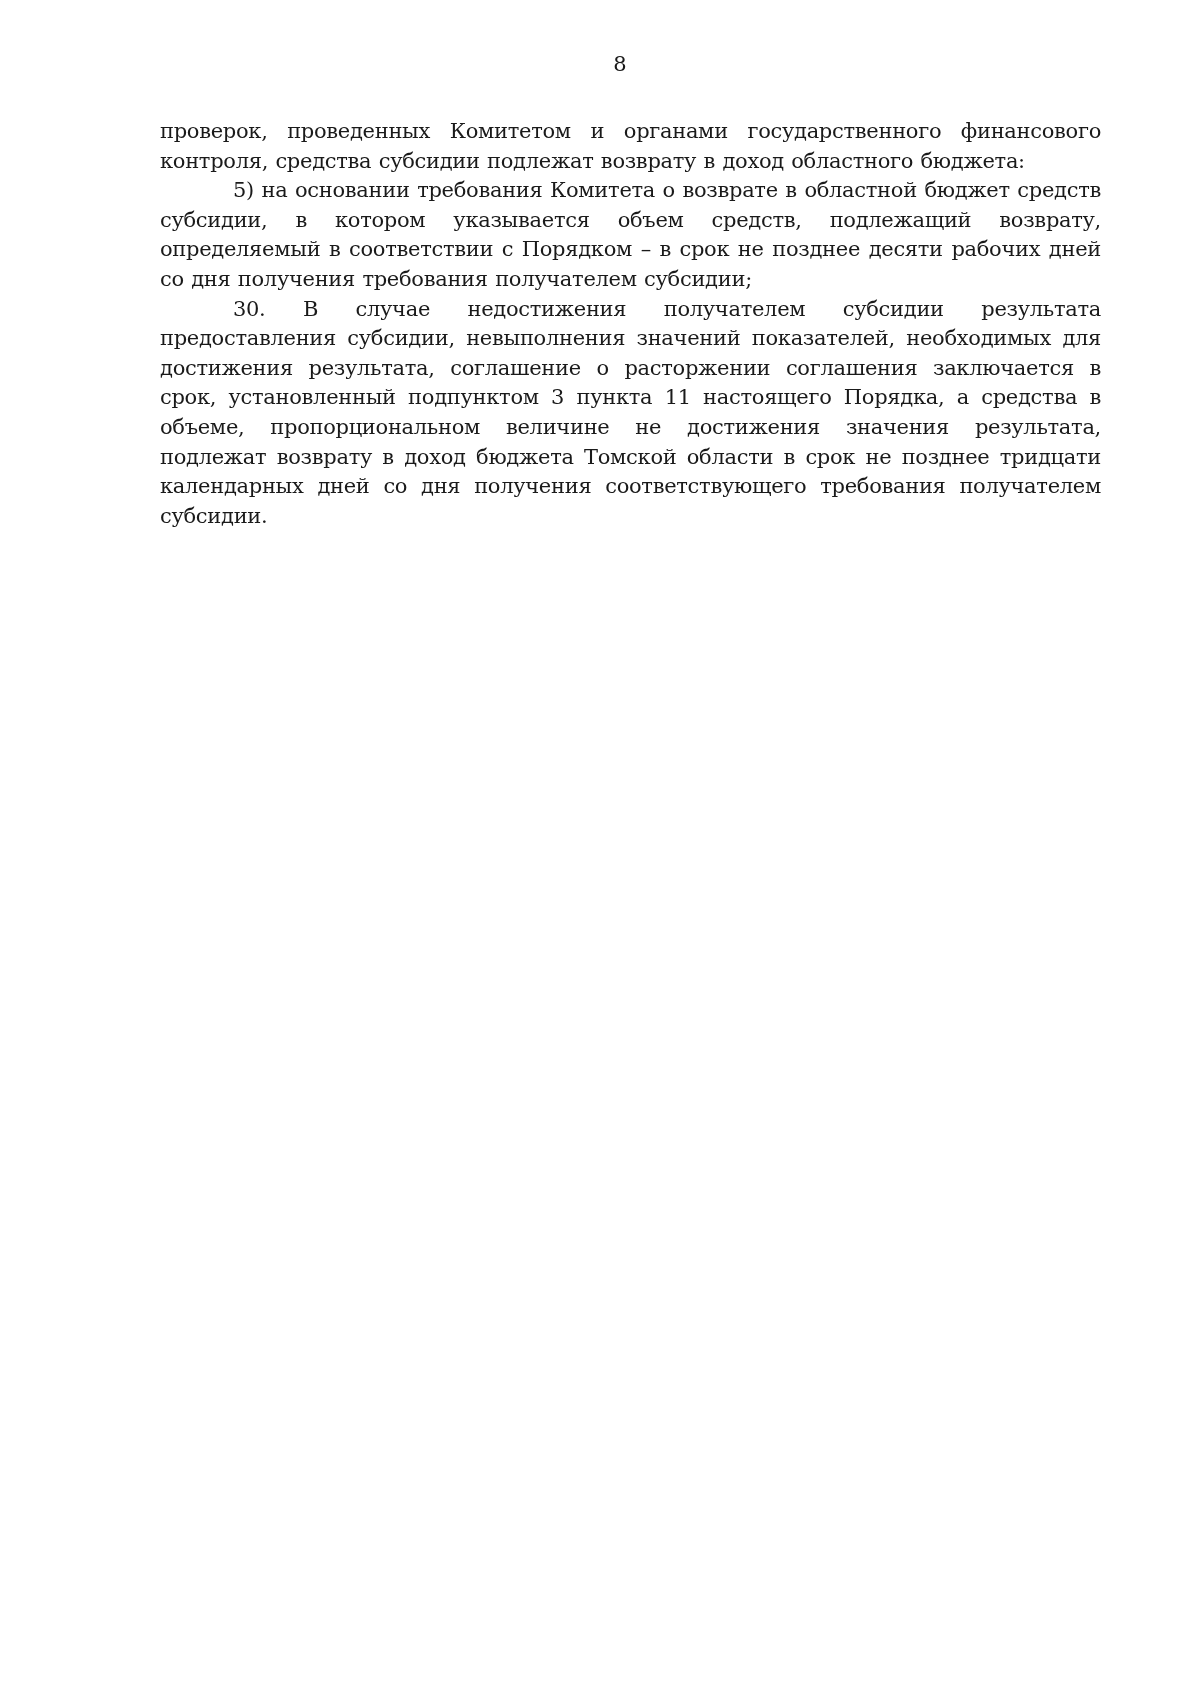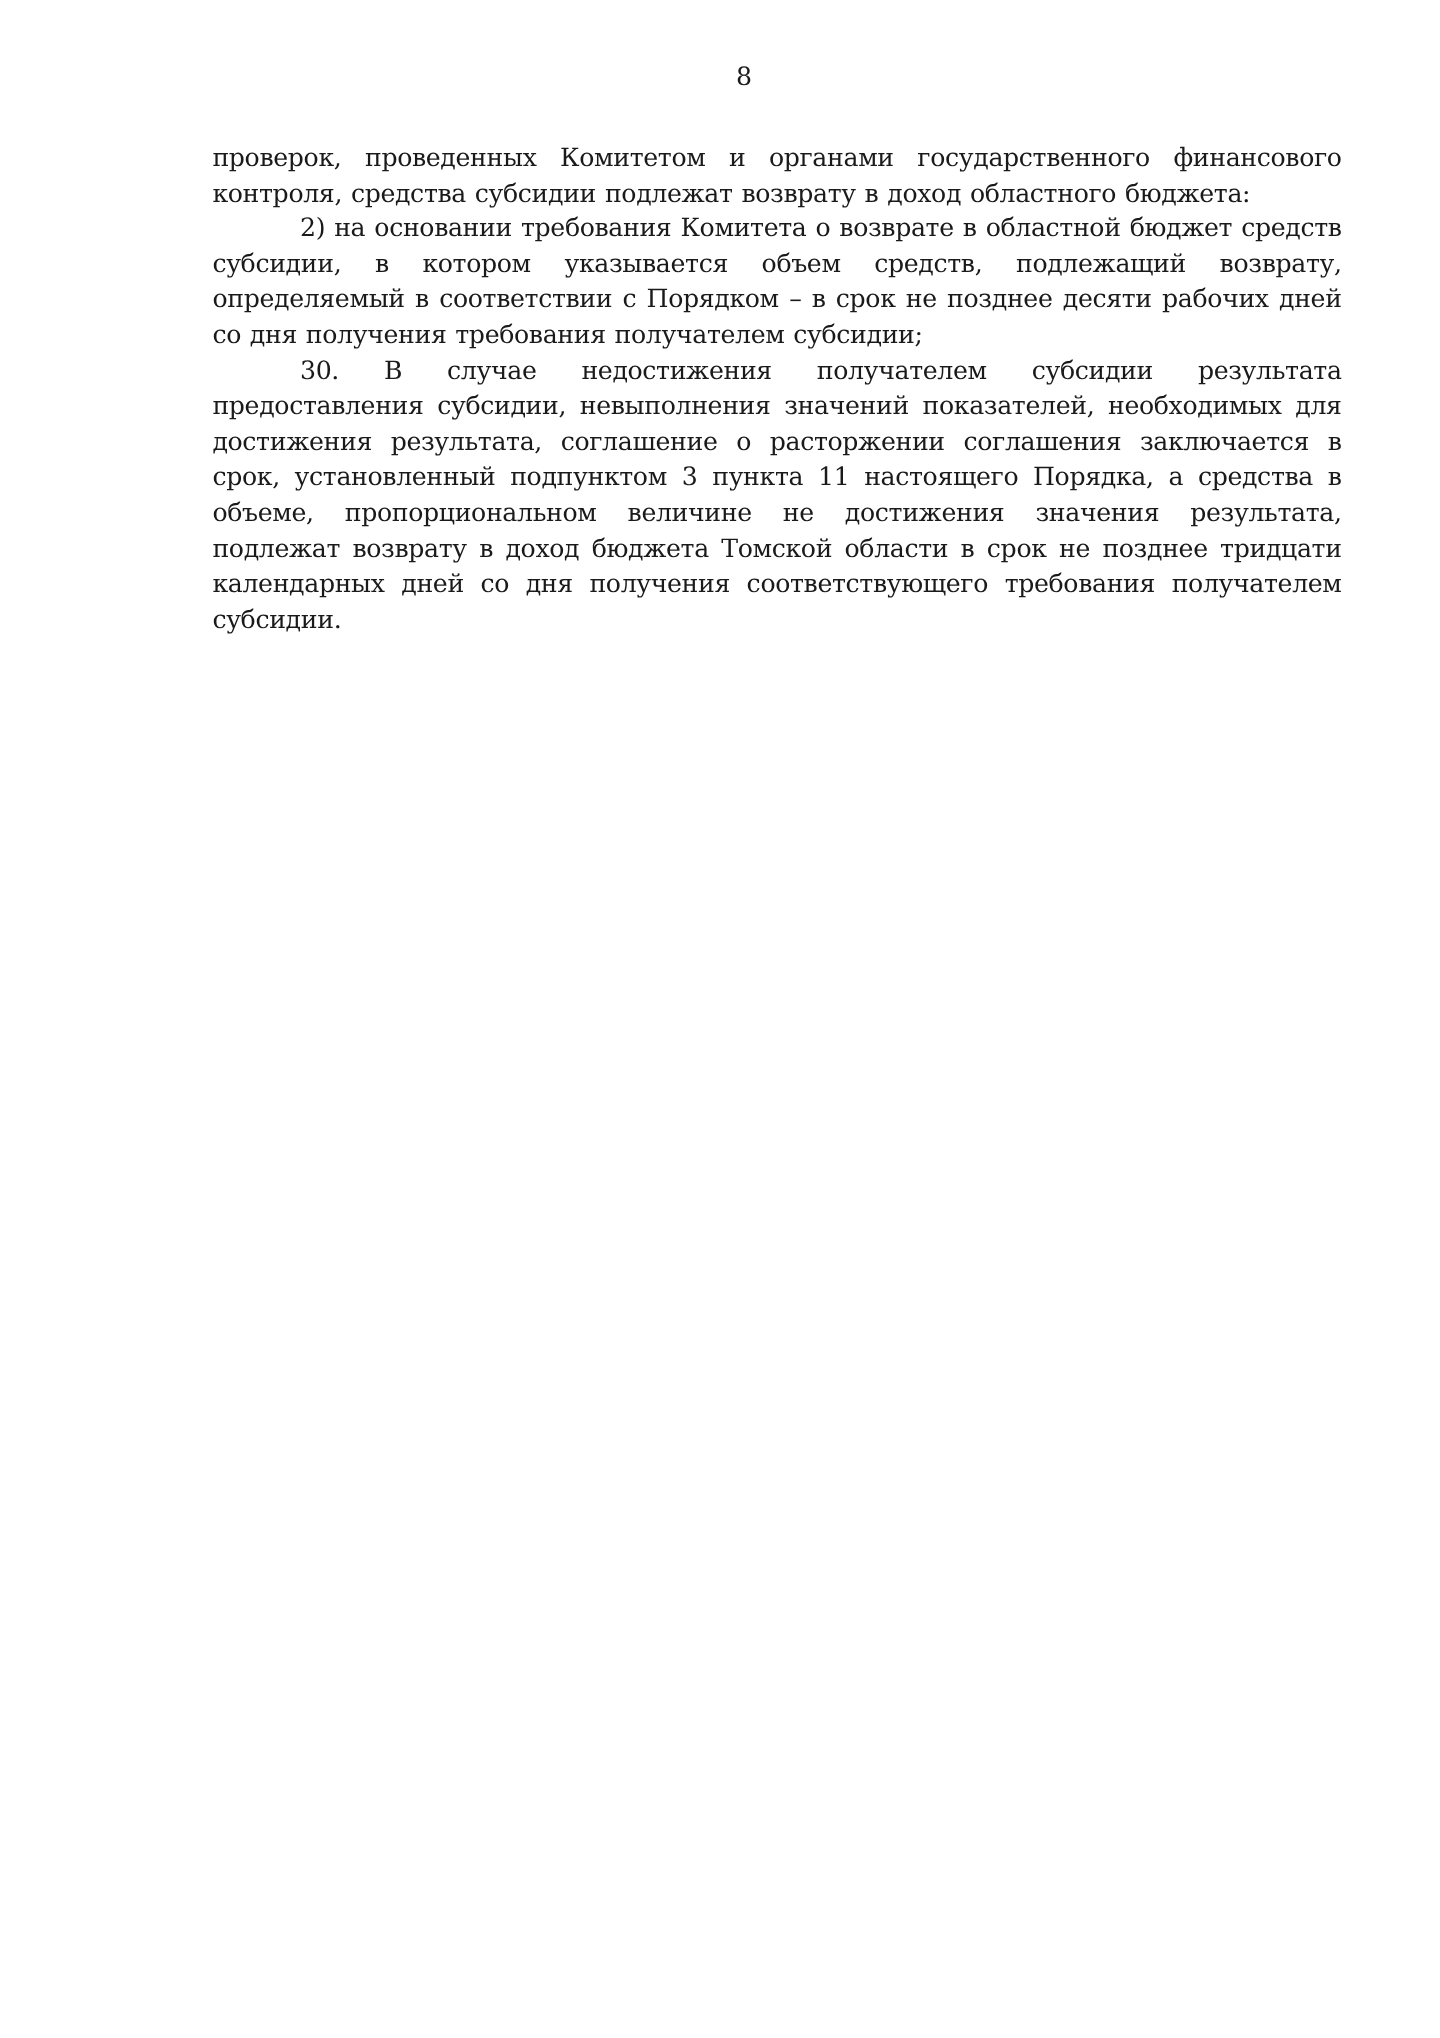--- a/index.html
+++ b/index.html
@@ -20,21 +20,21 @@
       top: 52px;
       left: 0;
       width: 1240px;
       text-align: center;
       font-size: 21px;
       line-height: 24px;
     }
     .content {
       position: absolute;
       top: 117px;
-      left: 177px;
+      left: 160px;
       width: 941px;
       font-size: 21px;
       line-height: 29.6px;
     }
     .para {
       margin: 0;
       text-align: justify;
       text-align-last: left;
       letter-spacing: -0.3px;
       word-spacing: 1px;
@@ -43,15 +43,15 @@
       text-indent: 73px;
     }
   </style>
 </head>
 <body>
 
 <div class="page-number">8</div>
 
 <div class="content">
   <p class="para">проверок, проведенных Комитетом и органами государственного финансового контроля, средства субсидии подлежат возврату в доход областного бюджета:</p>
-  <p class="para indent">2) на основании требования Комитета о возврате в областной бюджет средств субсидии, в котором указывается объем средств, подлежащий возврату, определяемый в соответствии с Порядком – в срок не позднее десяти рабочих дней со дня получения требования получателем субсидии;</p>
+  <p class="para indent">5) на основании требования Комитета о возврате в областной бюджет средств субсидии, в котором указывается объем средств, подлежащий возврату, определяемый в соответствии с Порядком – в срок не позднее десяти рабочих дней со дня получения требования получателем субсидии;</p>
   <p class="para indent">30. В случае недостижения получателем субсидии результата предоставления субсидии, невыполнения значений показателей, необходимых для достижения результата, соглашение о расторжении соглашения заключается в срок, установленный подпунктом 3 пункта 11 настоящего Порядка, а средства в объеме, пропорциональном величине не достижения значения результата, подлежат возврату в доход бюджета Томской области в срок не позднее тридцати календарных дней со дня получения соответствующего требования получателем субсидии.</p>
 </div>
 
 </body></html>

